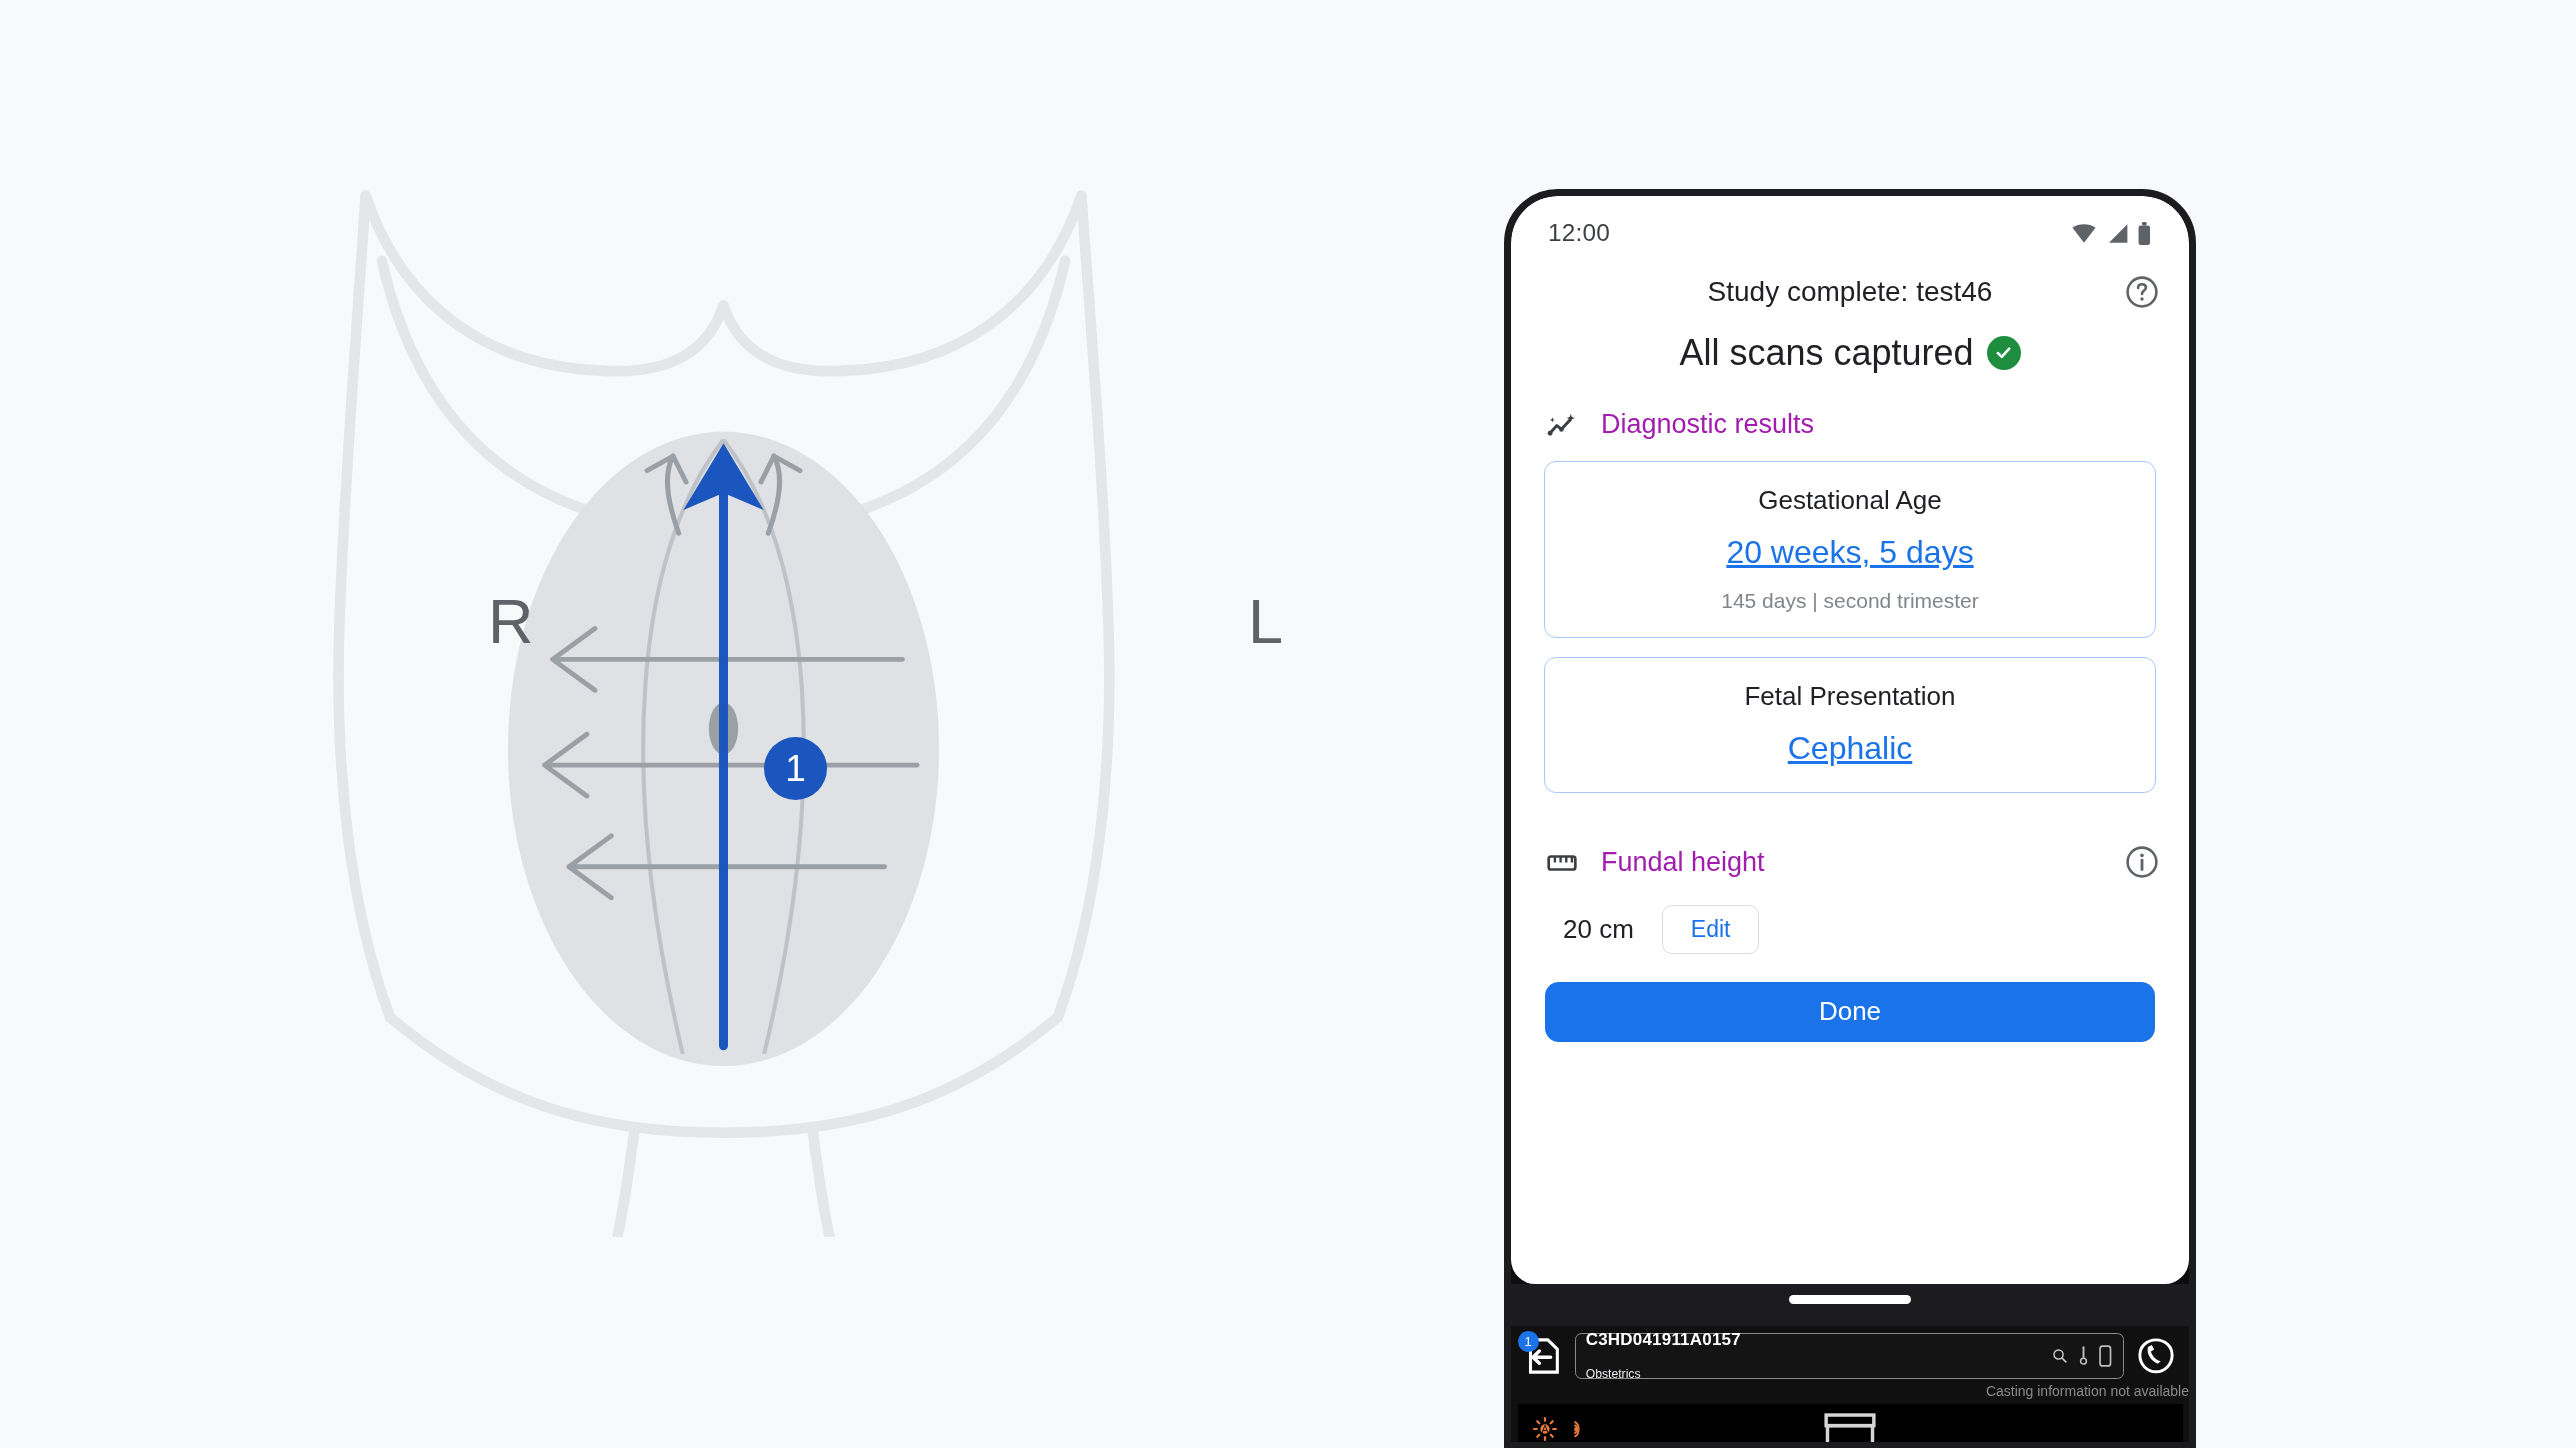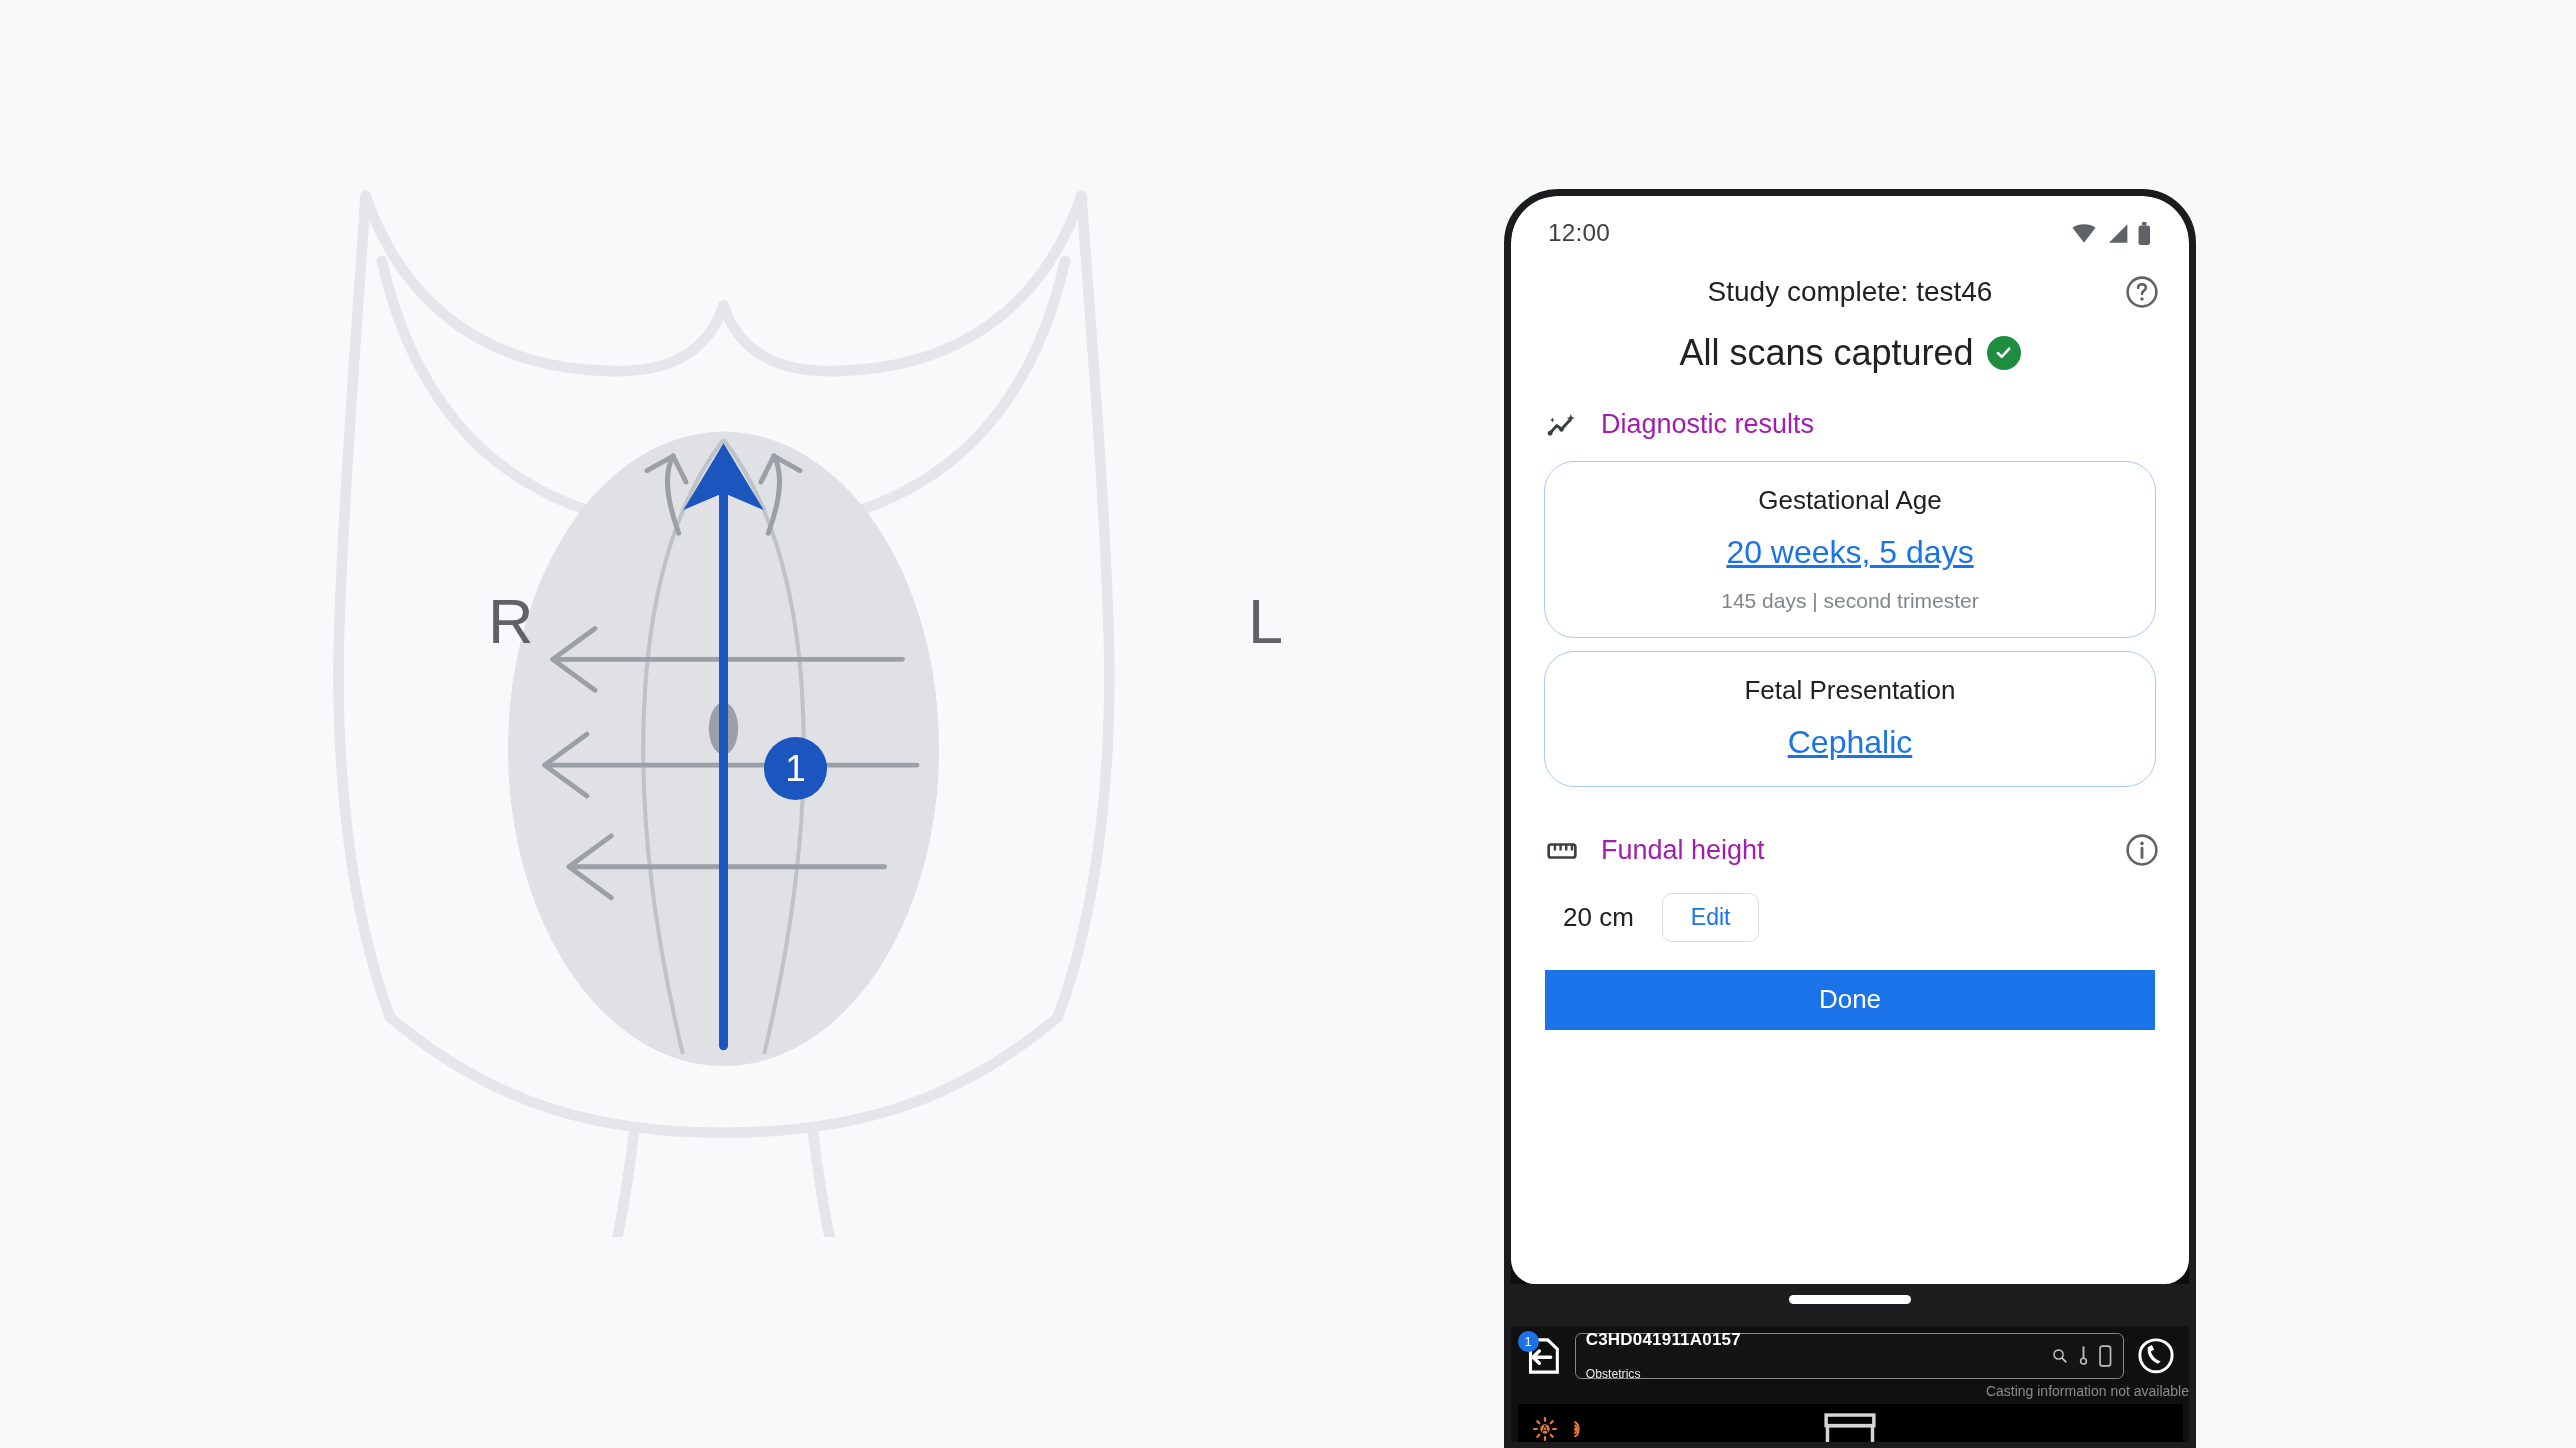--- a/index.html
+++ b/index.html
@@ -65,38 +65,38 @@
 
   
   .sec-row{display:flex;align-items:center;gap:21px;padding:0 33px;margin-top:33px;position:relative;}
   .sec-label{font-size:27px;color:#a21caf;}
   .sec-icon{width:36px;height:36px;flex:0 0 auto;display:flex;align-items:center;justify-content:center;}
   .sec-trail{position:absolute;right:29px;top:-0.8px;width:36px;height:36px;cursor:pointer;}
 
   
   .cards{padding:0 33px;margin-top:18px;}
   .rcard{
-    border:1.6px solid #a8c7fa;border-radius:30px;background:#fff;
-    padding:23px 16.3px 24.4px 16.3px;text-align:center;margin-bottom:13px;
+    border:1.6px solid #a8c7fa;border-radius:12px;background:#fff;
+    padding:23px 16.3px 24.4px 16.3px;text-align:center;margin-bottom:19px;
   }
   .rcard .title{font-size:26px;color:#202124;}
   .rcard .value{font-size:32px;color:#1a73e8;margin-top:18px;text-decoration:underline;}
   .rcard .sub{font-size:21px;color:#80868b;margin-top:18px;}
 
   
   .fundal-row{display:flex;align-items:center;gap:28px;padding:0 52px;margin-top:24.4px;}
   .fundal-val{font-size:26px;color:#202124;}
   .edit-btn{
     border:1.6px solid #dadce0;border-radius:9.8px;background:#fff;
     padding:9.8px 28px;font-size:23px;color:#1a73e8;cursor:pointer;
     font-family:"Liberation Sans",sans-serif;
   }
   .done-btn{
     margin:28px 34px 0 34px;background:#1a73e8;color:#fff;border:none;
-    border-radius:1px;height:60px;font-size:26px;cursor:pointer;
+    border-radius:14px;height:60px;font-size:26px;cursor:pointer;
     font-family:"Liberation Sans",sans-serif;
   }
 
   
   .home-area{position:absolute;left:0;right:0;top:1088px;height:42px;background:#1c1c1e;}
   .home-pill{
     position:absolute;left:50%;transform:translateX(-50%);top:11.4px;
     width:122px;height:9px;border-radius:4.9px;background:#fff;
   }
 

